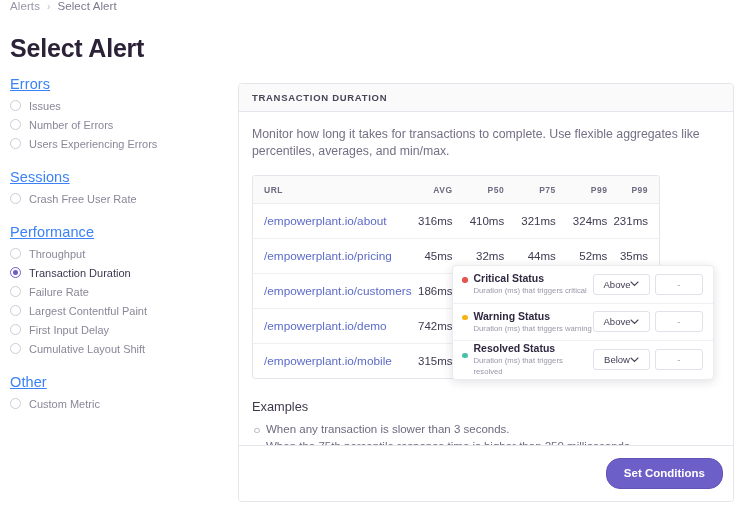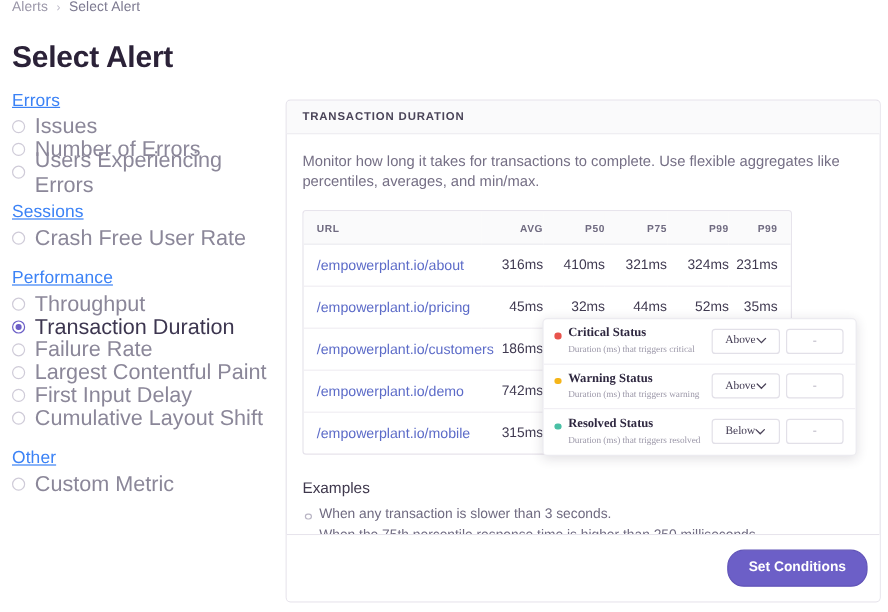--- a/index.html
+++ b/index.html
@@ -43,21 +43,21 @@
   .radio {
     width: 11px; height: 11px; border-radius: 50%;
     border: 1.2px solid #cfcbd8; background: #fff;
     flex: 0 0 auto; position: relative;
   }
   .opt.selected .radio { border-color: #6c5fc7; border-width: 1.3px; }
   .opt.selected .radio::after {
     content: ""; position: absolute; left: 2.2px; top: 2.2px;
     width: 4.6px; height: 4.6px; border-radius: 50%; background: #6c5fc7;
   }
-  .opt-label { font-size: 18px; color: #8b8799; }
+  .opt-label { font-size: 11px; color: #8b8799; }
   .opt.selected .opt-label { color: #3d3650; }
 
   
   .card {
     position: absolute; left: 238px; top: 83px;
     width: 496px; height: 419px;
     background: #ffffff;
     border: 1px solid #e7e4ec;
     border-radius: 4px;
   }
@@ -105,21 +105,20 @@
     position: absolute; left: 452px; top: 265px;
     width: 262px; background: #ffffff;
     border: 1px solid #ecebf0; border-radius: 4px;
     box-shadow: 0 2px 10px rgba(43,34,56,.14);
     z-index: 20; overflow: hidden;
   }
   .srow {
     display: flex; align-items: center;
     padding: 9px 10px 9px 9px; height: 37.6px;
     border-bottom: 1px solid #f1eff4;
-    font-family: Liberation Serif, serif;
   }
   .srow:last-child { border-bottom: none; }
   .sdot {
     width: 5.5px; height: 5.5px; border-radius: 50%;
     flex: 0 0 auto; margin-right: 6px; margin-top: -9px;
   }
   .stext { flex: 1 1 auto; min-width: 0; }
   .stitle { font-size: 10.5px; font-weight: bold; color: #2f2840; line-height: 12px; }
   .ssub { font-size: 7.7px; color: #9b97a8; line-height: 11px; margin-top: 1px; }
   .sselect {

